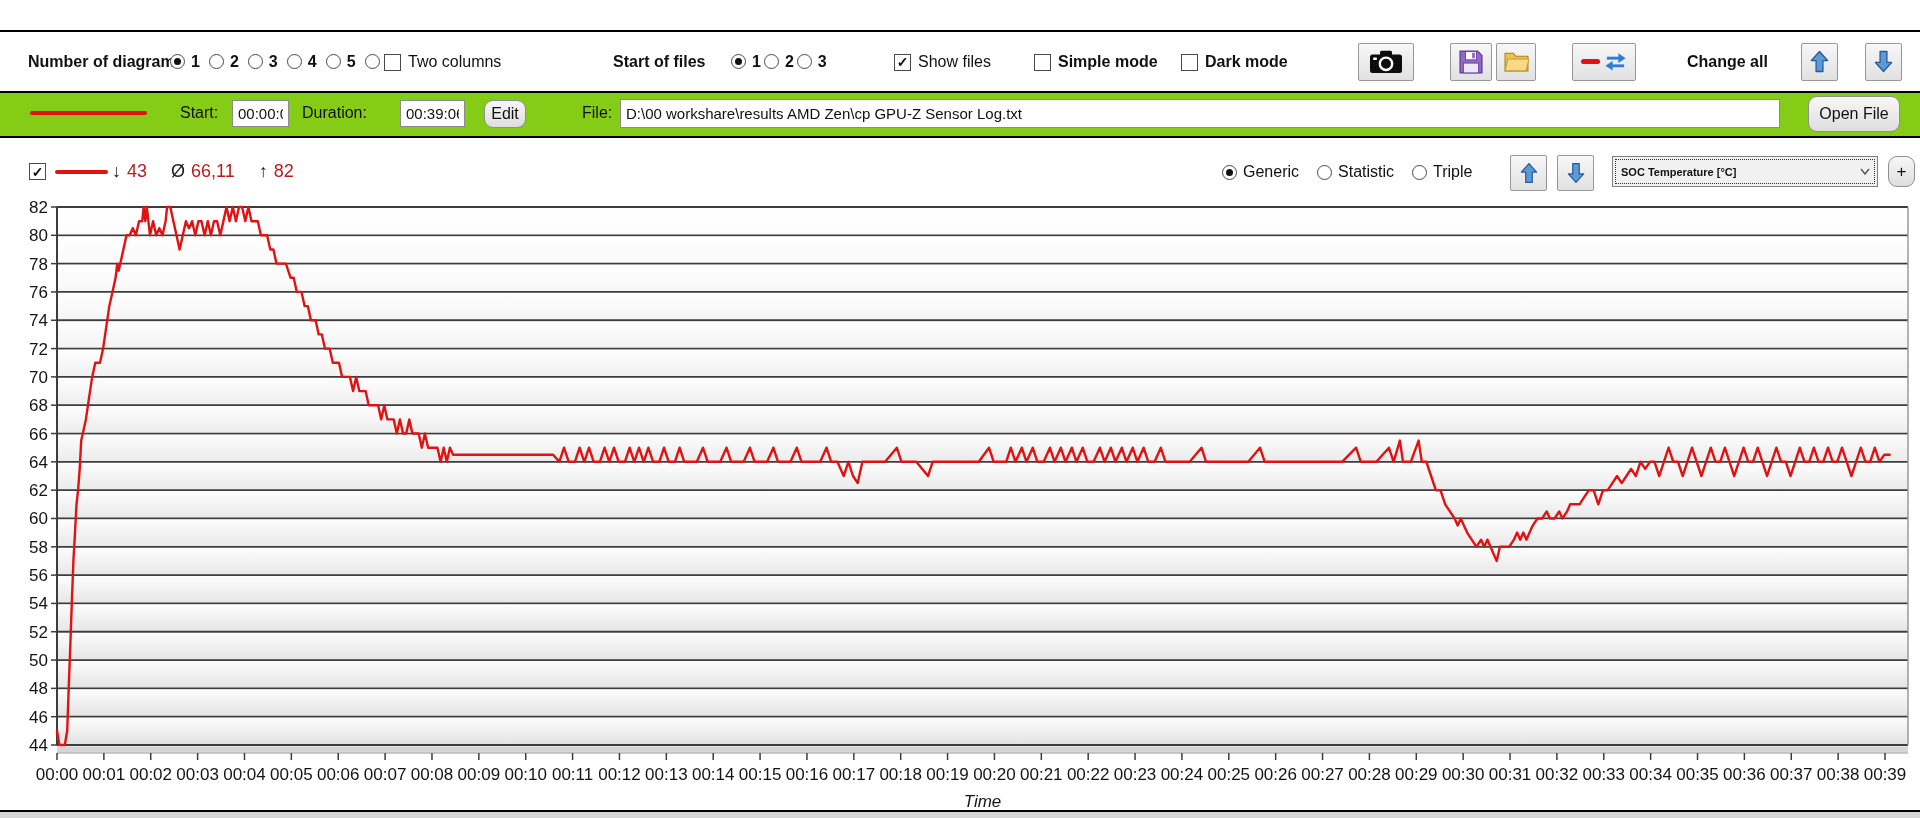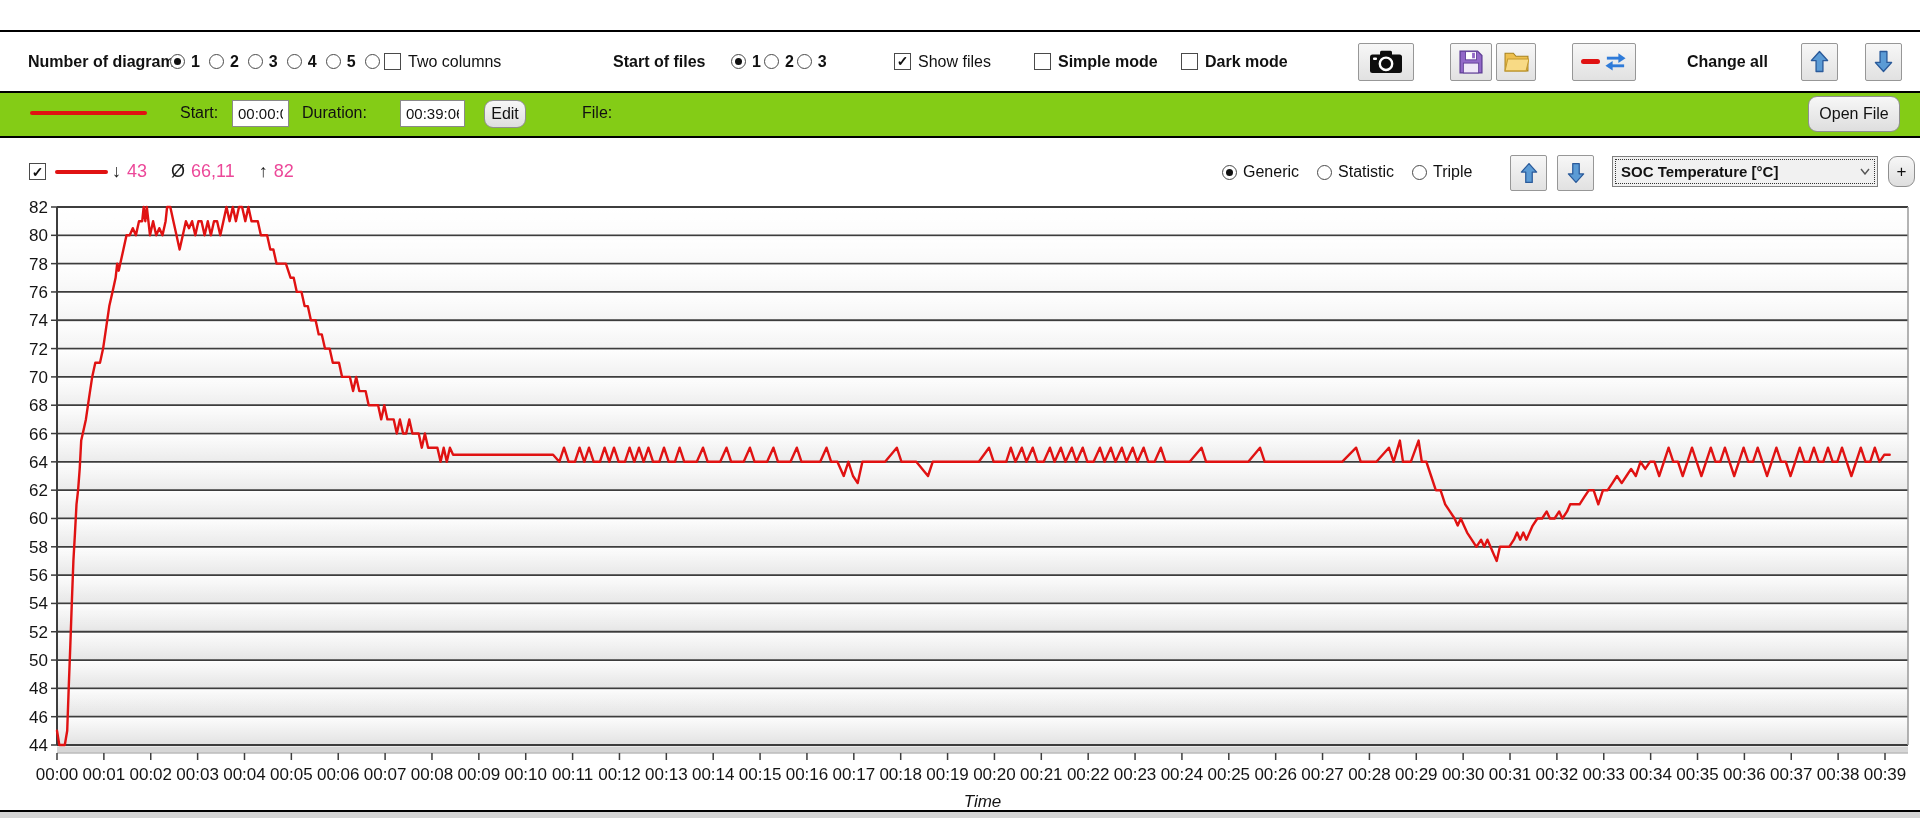--- a/index.html
+++ b/index.html
@@ -27,21 +27,21 @@
   .b{font-weight:bold}
   .group{display:inline-flex;align-items:center;white-space:nowrap}
   .ritem{display:inline-flex;align-items:center;margin-right:9px;cursor:pointer}
   #file-radios .ritem{margin-right:3px}
   #view-radios .ritem{margin-right:18px}
   .radio{width:15px;height:15px;border:1px solid #4a4a4a;border-radius:50%;background:#fff;
          display:inline-block;position:relative;flex:none}
   .radio.on::after{content:"";position:absolute;left:3px;top:3px;width:7px;height:7px;
          border-radius:50%;background:#101010}
   .rlbl{margin-left:6px;font-size:16px}
-  .cbwrap{display:inline-flex;align-items:flex-start;cursor:pointer;white-space:nowrap}
+  .cbwrap{display:inline-flex;align-items:flex-end;cursor:pointer;white-space:nowrap}
   .cb{width:17px;height:17px;border:1px solid #4a4a4a;background:#fff;display:flex;
       align-items:center;justify-content:center;flex:none}
   .cb.on::after{content:"✓";font-size:14px;font-weight:bold;color:#101010}
   .clbl{margin-left:7px;font-size:16px}
   .tbtn{background:linear-gradient(#f7f7f7,#e1e1e1);border:1px solid #979797;border-radius:2px;
         display:flex;align-items:center;justify-content:center;cursor:pointer;gap:4px}
   .toolbar .tbtn{position:absolute;top:50%;transform:translateY(-50%)}
   
   .filerow{position:absolute;left:0;top:93px;width:1920px;height:43px;background:#84cc16}
   .filerow>*{position:absolute}
@@ -50,24 +50,24 @@
   .tin{border:1px solid #8a8a8a;background:#fff;font-family:"Liberation Sans",sans-serif;
        font-size:15px;color:#111;padding:2px 5px}
   .center{text-align:center}
   .btn{background:linear-gradient(#f7f7f7,#dedede);border:1px solid #8f8f8f;border-radius:9px;
        font-family:"Liberation Sans",sans-serif;font-size:16px;color:#111;cursor:pointer}
   
   .chartpanel{position:absolute;left:0;top:138px;width:1920px;height:672px;background:#fff}
   .hdr-abs{position:absolute}
   .stats{display:flex;align-items:center;font-size:18px;white-space:nowrap}
   .ssym{color:#1c1c1c;margin-right:6px}
-  .sval{color:#ec4899;margin-right:24px}
+  .sval{color:#b91c1c;margin-right:24px}
   .sval:last-child{margin-right:0}
   .combo{background:#f1f1f1;border:1px solid #7f7f7f;display:flex;align-items:center;
-         padding:0 26px 0 8px;font-size:15px;font-weight:bold;cursor:pointer;
+         padding:0 26px 0 8px;font-size:11px;font-weight:bold;cursor:pointer;
          outline:1px dotted #333;outline-offset:-4px;position:relative}
   .combo .chev{position:absolute;right:7px;top:11px}
   
   #plot{position:absolute;left:0;top:195px}
   .ylab,.xlab{font-family:"Liberation Sans",sans-serif;font-size:17px;fill:#141414}
   .timelab{font-family:"Liberation Sans",sans-serif;font-size:17px;font-style:italic;fill:#141414}
 </style>
 </head>
 <body>
 
@@ -182,20 +182,21 @@
   <div class="rule" style="top:91px;height:2px"></div>
 
   <div class="filerow">
     <span class="swatch" style="left:30px;top:18px;width:117px;height:4px"></span>
     <span class="flabel" style="left:180px">Start:</span>
     <input class="tin center" style="left: 232px; top: 7px; width: 57px; height: 27px;" value="00:00:00">
     <span class="flabel" style="left:302px">Duration:</span>
     <input class="tin center" style="left: 400px; top: 7px; width: 65px; height: 27px;" value="00:39:06">
     <button class="btn" style="left:484px;top:7px;width:42px;height:28px">Edit</button>
     <span class="flabel" style="left:582px">File:</span>
+    <input class="tin" style="left: 620px; top: 6px; width: 1160px; height: 29px;" value="D:\00 workshare\results AMD Zen\cp GPU-Z Sensor Log.txt">
     <button class="btn" style="left:1808px;top:3px;width:92px;height:36px">Open File</button>
   </div>
   <div class="rule" style="top:136px;height:2px"></div>
 
   <div class="chartpanel">
     <span class="cb hdr-abs on" style="left:29px;top:25px"></span>
     <span class="swatch hdr-abs" style="left:55px;top:32px;width:53px;height:4px"></span>
     <span class="stats hdr-abs" style="left:112px;top:23px">
       <span class="ssym">↓</span>
       <span class="sval">43</span>

